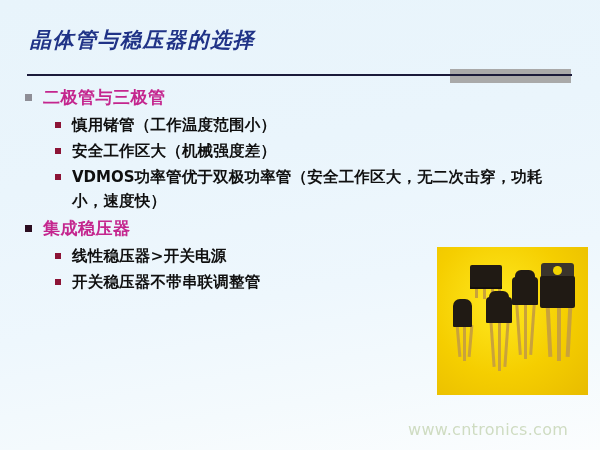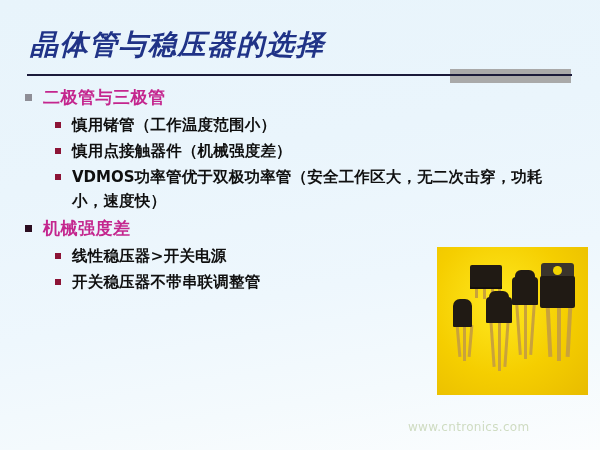--- a/index.html
+++ b/index.html
@@ -27,21 +27,21 @@
                 #fbfdfe 100%);
     overflow: hidden;
   }
 
   
   .title {
     position: absolute;
     left: 30px;
     top: 26px;
     font-family: "DejaVu Serif", "Liberation Serif", serif;
-    font-size: 28px;
+    font-size: 21px;
     font-weight: bold;
     letter-spacing: 1.5px;
     color: #203387;
     white-space: nowrap;
     font-style: italic;
   }
 
   
   .rule-wrap {
     position: absolute;
@@ -162,21 +162,21 @@
   .p5 { left: 103px; top: 29px; width: 35px; height: 32px; border-radius: 2px; }
   .p5tab { left: 104px; top: 16px; width: 33px; height: 15px; background:#3a342c; border-radius: 3px 3px 0 0; }
   .p5hole { left: 116px; top: 19px; width: 9px; height: 9px; border-radius: 50%; background: #f2d400; }
 
   
   .watermark {
     position: absolute;
     left: 408px;
     top: 420px;
     font-family: "DejaVu Sans", "Liberation Sans", sans-serif;
-    font-size: 12px;
+    font-size: 16px;
     color: #cfdcc2;
     letter-spacing: 0.3px;
     white-space: nowrap;
   }
 </style>
 </head>
 <body>
 
 <div class="slide">
 
@@ -194,32 +194,32 @@
       <span>二极管与三极管</span>
     </div>
 
     <div class="lvl2">
       <span class="bullet"></span>
       <span>慎用锗管（工作温度范围小）</span>
     </div>
 
     <div class="lvl2">
       <span class="bullet"></span>
-      <span>慎用点接触器件（机械强度差）</span>
+      <span>安全工作区大（机械强度差）</span>
     </div>
 
     <div class="lvl2 wide">
       <span class="bullet"></span>
       <span class="latin">VDMOS</span><span>功率管优于双极功率管（安全工作区大，无二次击穿，功耗小，速度快）</span>
     </div>
 
 
     <div class="lvl1 b-dark">
       <span class="bullet"></span>
-      <span>机械强度差</span>
+      <span>集成稳压器</span>
     </div>
 
     <div class="lvl2">
       <span class="bullet"></span>
       <span>线性稳压器&gt;开关电源</span>
     </div>
 
 
     <div class="lvl2">
       <span class="bullet"></span>

